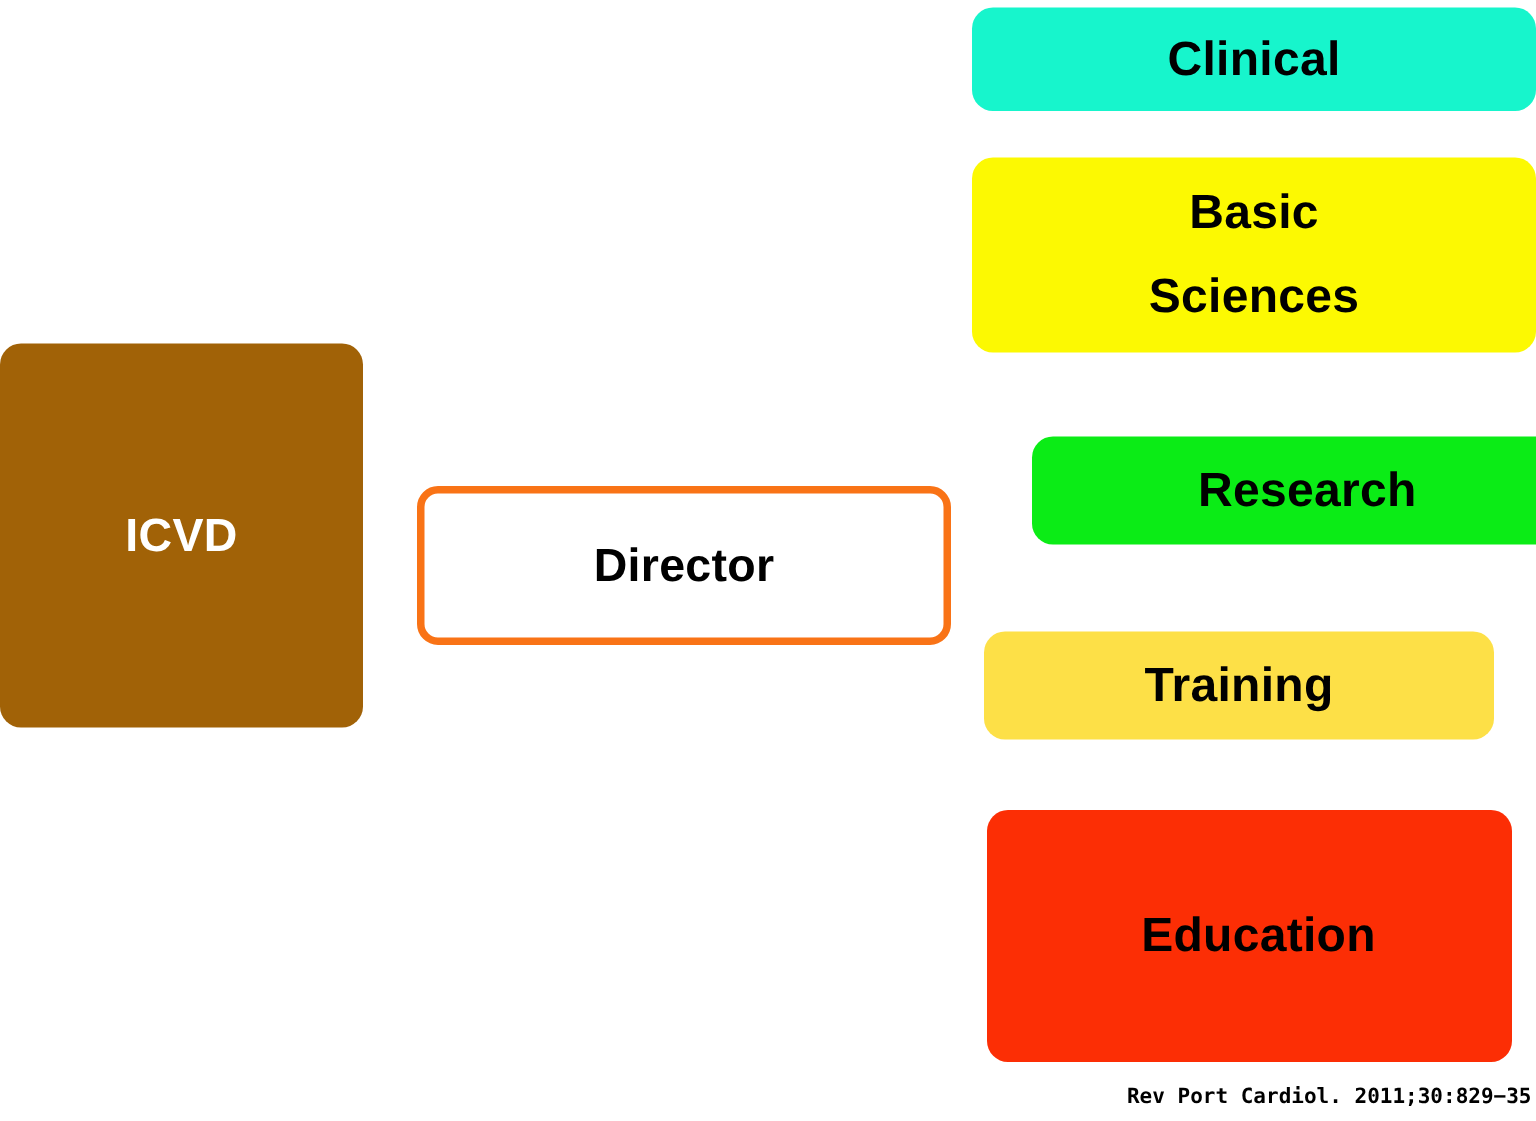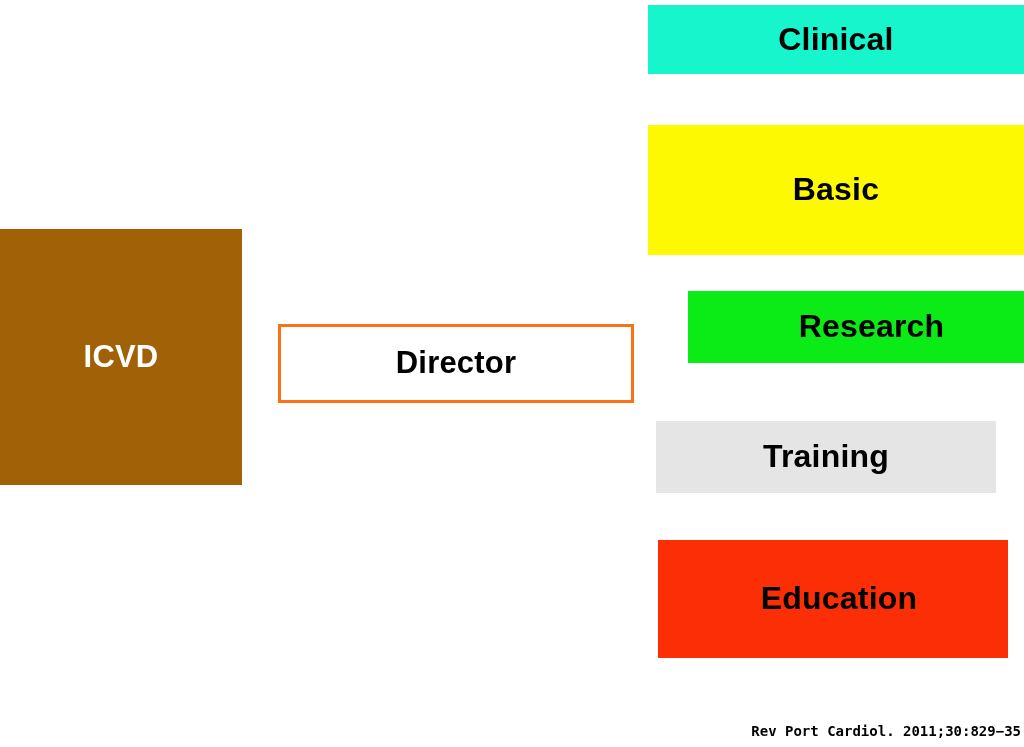--- a/index.html
+++ b/index.html
@@ -21,20 +21,21 @@
   .node {
     position: absolute;
     box-sizing: border-box;
     display: flex;
     align-items: center;
     justify-content: center;
     text-align: center;
     font-weight: bold;
     line-height: 1.18;
     letter-spacing: 0.2px;
+    border-radius: 14px;
     -webkit-font-smoothing: antialiased;
   }
 
   
   #node-icvd {
     left: 0px;
     top: 229px;
     width: 242px;
     height: 256px;
     background: #a16207;
@@ -44,40 +45,40 @@
   }
   #node-icvd .line {
     display: block;
   }
 
   
   #node-director {
     left: 278px;
     top: 324px;
     width: 356px;
-    height: 79px;
+    height: 106px;
     background: #ffffff;
-    border: 3px solid #f97316;
+    border: 5px solid #f97316;
     color: #000000;
     font-size: 31px;
   }
 
   
   #node-clinical {
     left: 648px;
     top: 5px;
     width: 376px;
     height: 69px;
     background: #17f5cc;
     color: #000000;
     font-size: 32px;
   }
   #node-basic-sciences {
     left: 648px;
-    top: 125px;
+    top: 105px;
     width: 376px;
     height: 130px;
     background: #fcf902;
     color: #000000;
     font-size: 32px;
     flex-direction: column;
     gap: 18px;
   }
   #node-basic-sciences .line {
     display: block;
@@ -89,29 +90,29 @@
     height: 72px;
     background: #0bec16;
     color: #000000;
     font-size: 32px;
   }
   #node-training {
     left: 656px;
     top: 421px;
     width: 340px;
     height: 72px;
-    background: #e5e5e5;
+    background: #fde047;
     color: #000000;
     font-size: 32px;
   }
   #node-education {
     left: 658px;
     top: 540px;
     width: 350px;
-    height: 118px;
+    height: 168px;
     background: #fc2e05;
     color: #000000;
     font-size: 32px;
     padding-left: 12px;
   }
 
   
   #citation {
     position: absolute;
     right: 3px;
@@ -136,20 +137,21 @@
   <div class="node" id="node-director">
     <span>Director</span>
   </div>
 
   <div class="node" id="node-clinical">
     <span>Clinical</span>
   </div>
 
   <div class="node" id="node-basic-sciences">
     <span class="line">Basic</span>
+    <span class="line">Sciences</span>
   </div>
 
   <div class="node" id="node-research">
     <span>Research</span>
   </div>
 
   <div class="node" id="node-training">
     <span>Training</span>
   </div>
 

